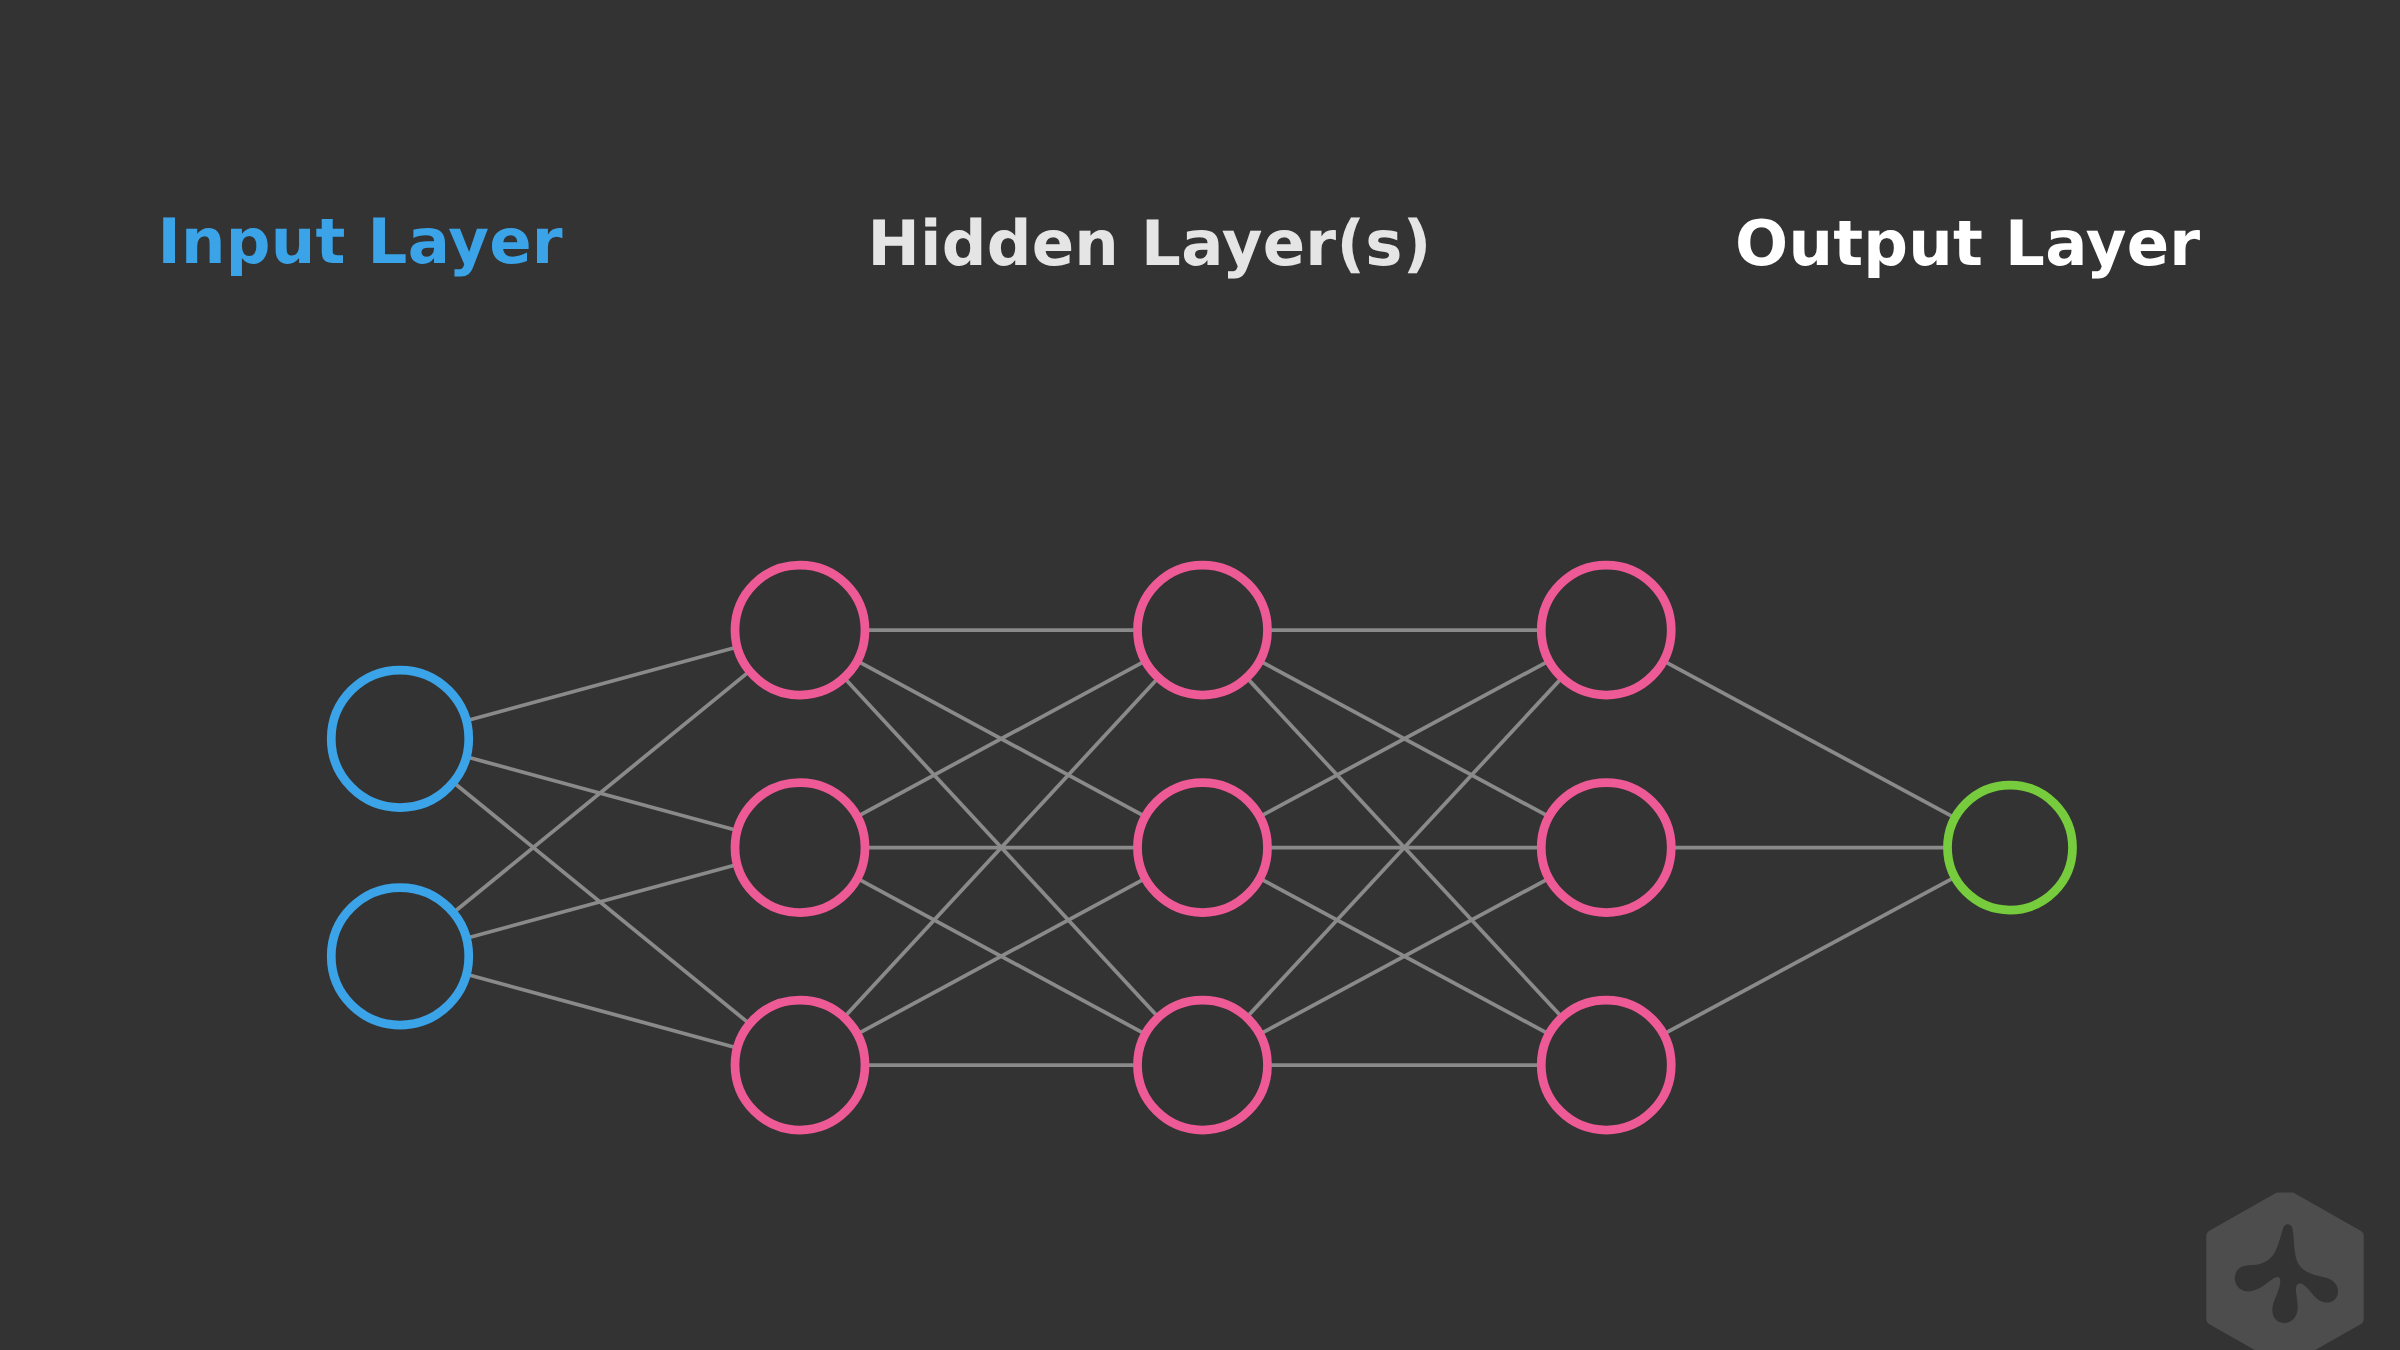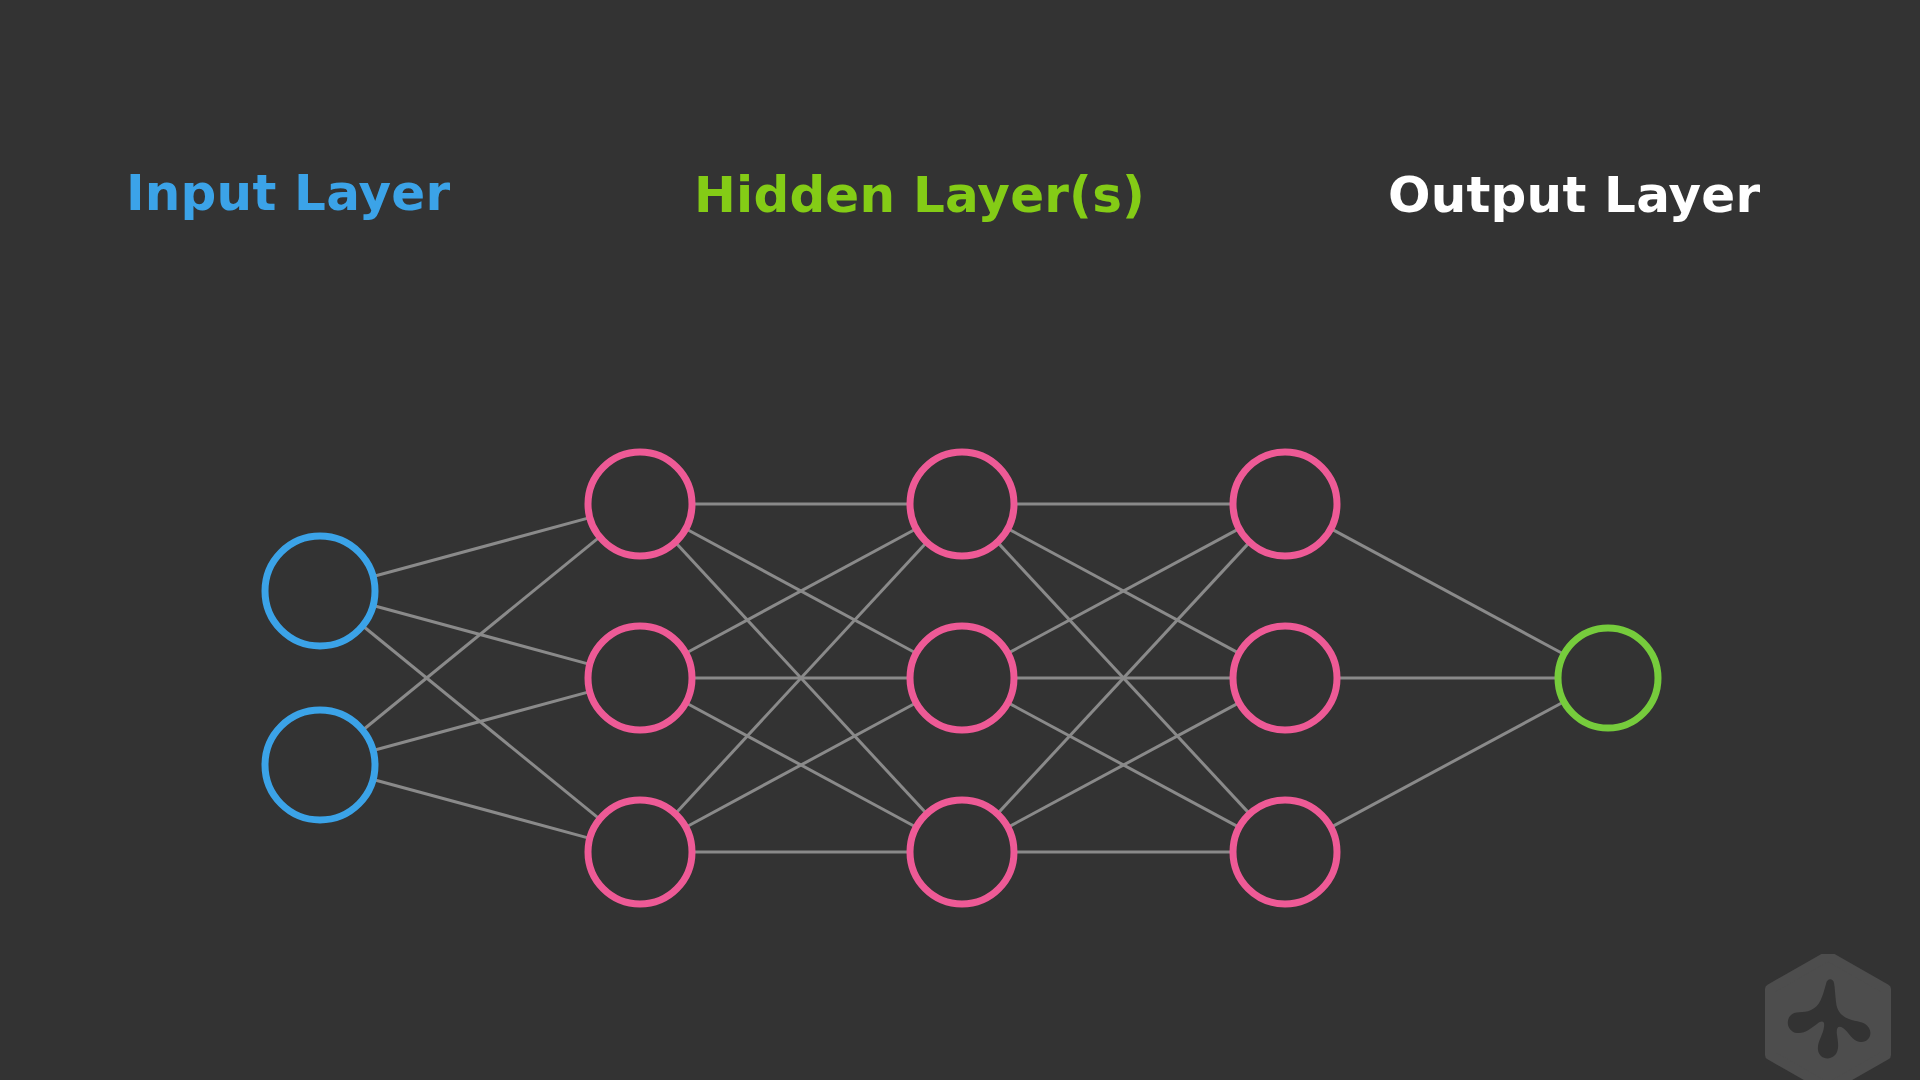--- a/index.html
+++ b/index.html
@@ -93,21 +93,21 @@
         <circle cx="962" cy="824" r="52" fill="none" stroke="#ee5a96" stroke-width="7"></circle>
         <circle cx="1285" cy="476" r="52" fill="none" stroke="#ee5a96" stroke-width="7"></circle>
         <circle cx="1285" cy="650" r="52" fill="none" stroke="#ee5a96" stroke-width="7"></circle>
         <circle cx="1285" cy="824" r="52" fill="none" stroke="#ee5a96" stroke-width="7"></circle>
         <circle cx="1608" cy="650" r="50" fill="none" stroke="#76cc3c" stroke-width="7"></circle>
       </g>
   </svg>
 
   <div class="layer-label" id="label-input" style="color: rgb(59, 163, 232); left: 126px; top: 140px;">Input Layer</div>
 
-  <div class="layer-label" id="label-hidden" style="color: #84cc16; left: 694px; top: 142px; text-align: right;">Hidden Layer(s)</div>
+  <div class="layer-label" id="label-hidden" style="color: #e5e5e5; left: 694px; top: 142px; text-align: right;">Hidden Layer(s)</div>
 
   <div class="layer-label" id="label-output" style="color: #ffffff; left: 1388px; top: 142px;">Output Layer</div>
 
   <svg id="watermark" viewBox="0 0 132 136" style="left: 1762px; top: 926px; width: 132px; height: 136px;">
     <path d="M66 2 L124 35 L124 101 L66 134 L8 101 L8 35 Z" fill="#4d4d4d" stroke="#4d4d4d" stroke-width="10" stroke-linejoin="round"></path>
     <path d="M64 30 C60 44 58 52 49 56 C41 60 33 56 28 62 C23 69 27 78 35 79
              C43 80 49 74 55 70 C60 66 63 67 62 73 C61 81 55 88 56 96
              C57 104 66 107 72 102 C78 97 76 88 75 81 C74 74 76 71 81 74
              C87 78 90 87 98 88 C106 89 111 81 107 74 C103 67 94 68 87 65
              C79 62 75 57 74 48 C73 40 73 34 72 29 C71 24 65 24 64 30 Z" fill="#333333"></path>

